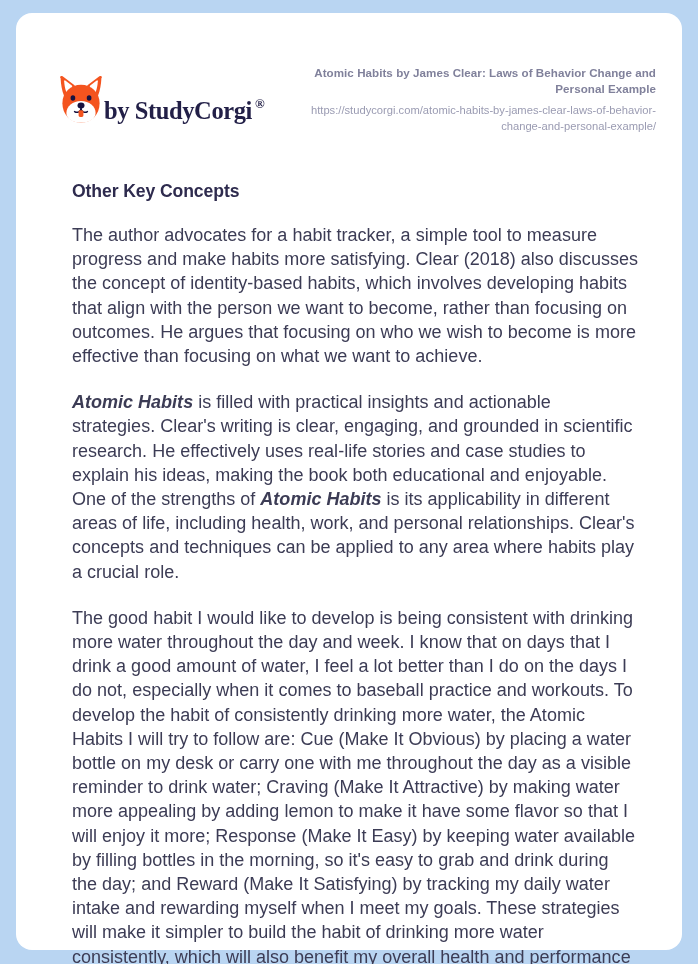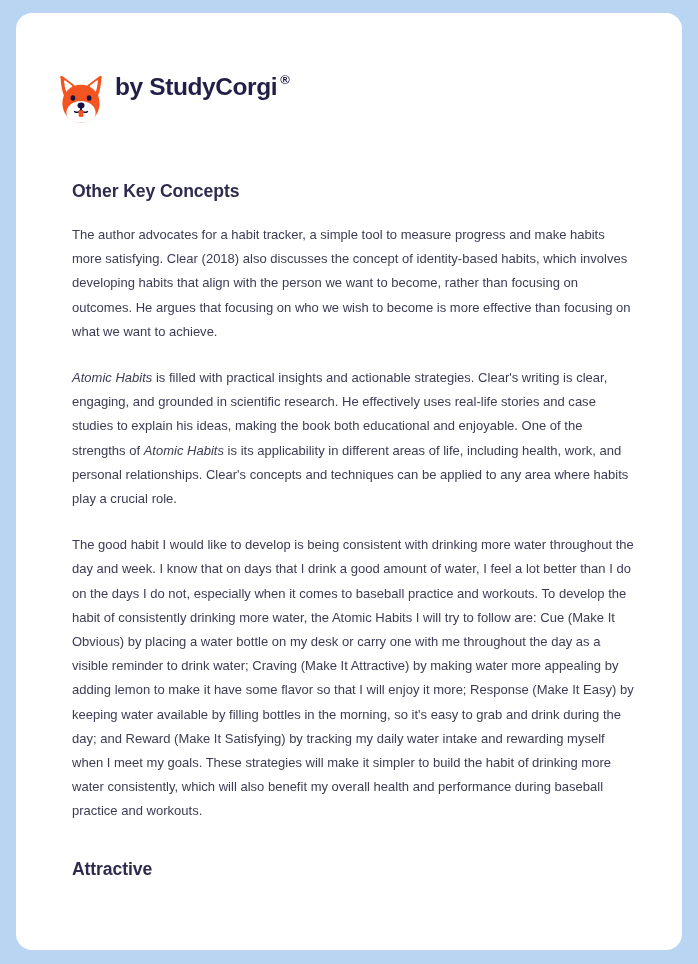--- a/index.html
+++ b/index.html
@@ -40,24 +40,24 @@
     top: 44px;
     width: 100%;
     height: 86px;
     display: flex;
     align-items: flex-start;
     padding: 0 26px 0 42px;
   }
 
   .brand {
     display: flex;
-    align-items: flex-start;
-    gap: 11px;
+    align-items: flex-end;
     margin-top: 18px;
     flex: 0 0 auto;
+    font-family: Liberation Serif, serif;
   }
 
   .corgi-icon { display: block; width: 46px; height: 48px; }
 
   .brand-wordmark {
     display: flex;
     align-items: flex-start;
     color: #221f47;
     font-size: 24.5px;
     font-weight: 700;
@@ -114,30 +114,30 @@
     letter-spacing: -0.1px;
     line-height: 1.25;
   }
 
   h2.heading-first { margin: 0 0 20px 0; }
   h2.heading-mid   { margin: 35px 0 19px 0; }
   h2.heading-last  { margin: 35px 0 0 0; }
 
   p.body-text {
     color: #3c3c55;
-    font-size: 13px;
+    font-size: 18px;
     line-height: 24.2px;
     letter-spacing: 0.01px;
     margin: 8px 0 22px 0;
     text-align: left;
   }
 
   p.body-text:last-child { margin-bottom: 0; }
 
-  .title-italic { font-style: italic; }
+  .title-italic { font-style: italic; font-weight: bold; }
 </style>
 </head>
 <body>
 
 <div id="page">
   <div id="paper">
 
     <div id="doc-header">
 
       <div class="brand">
@@ -164,20 +164,24 @@
 
             <path d="M20.6 36.2 C20.6 34.9 25.4 34.9 25.4 36.2 L25.4 40.4 C25.4 42.6 20.6 42.6 20.6 40.4 Z" fill="#f4541f"></path>
           </svg>
         </span>
         <span class="brand-wordmark">
           <span>by StudyCorgi</span>
             <span class="brand-reg">®</span>
         </span>
       </div>
 
+      <div class="header-meta">
+        <div class="header-title">Atomic Habits by James Clear: Laws of Behavior Change and Personal Example</div>
+        <div class="header-url">https://studycorgi.com/atomic-habits-by-james-clear-laws-of-behavior-change-and-personal-example/</div>
+      </div>
     </div>
 
     <div id="content">
 
       <h2 class="section-heading heading-first">Other Key Concepts</h2>
 
       <p class="body-text"><span>The author advocates for a habit tracker, a simple tool to measure progress and make habits more satisfying. Clear (2018) also discusses the concept of identity-based habits, which involves developing habits that align with the person we want to become, rather than focusing on outcomes. He argues that focusing on who we wish to become is more effective than focusing on what we want to achieve.</span></p>
 
       <p class="body-text"><span class="title-italic">Atomic Habits</span><span> is filled with practical insights and actionable strategies. Clear's writing is clear, engaging, and grounded in scientific research. He effectively uses real-life stories and case studies to explain his ideas, making the book both educational and enjoyable. One of the strengths of </span><span class="title-italic">Atomic Habits</span><span> is its applicability in different areas of life, including health, work, and personal relationships. Clear's concepts and techniques can be applied to any area where habits play a crucial role.</span></p>
 

